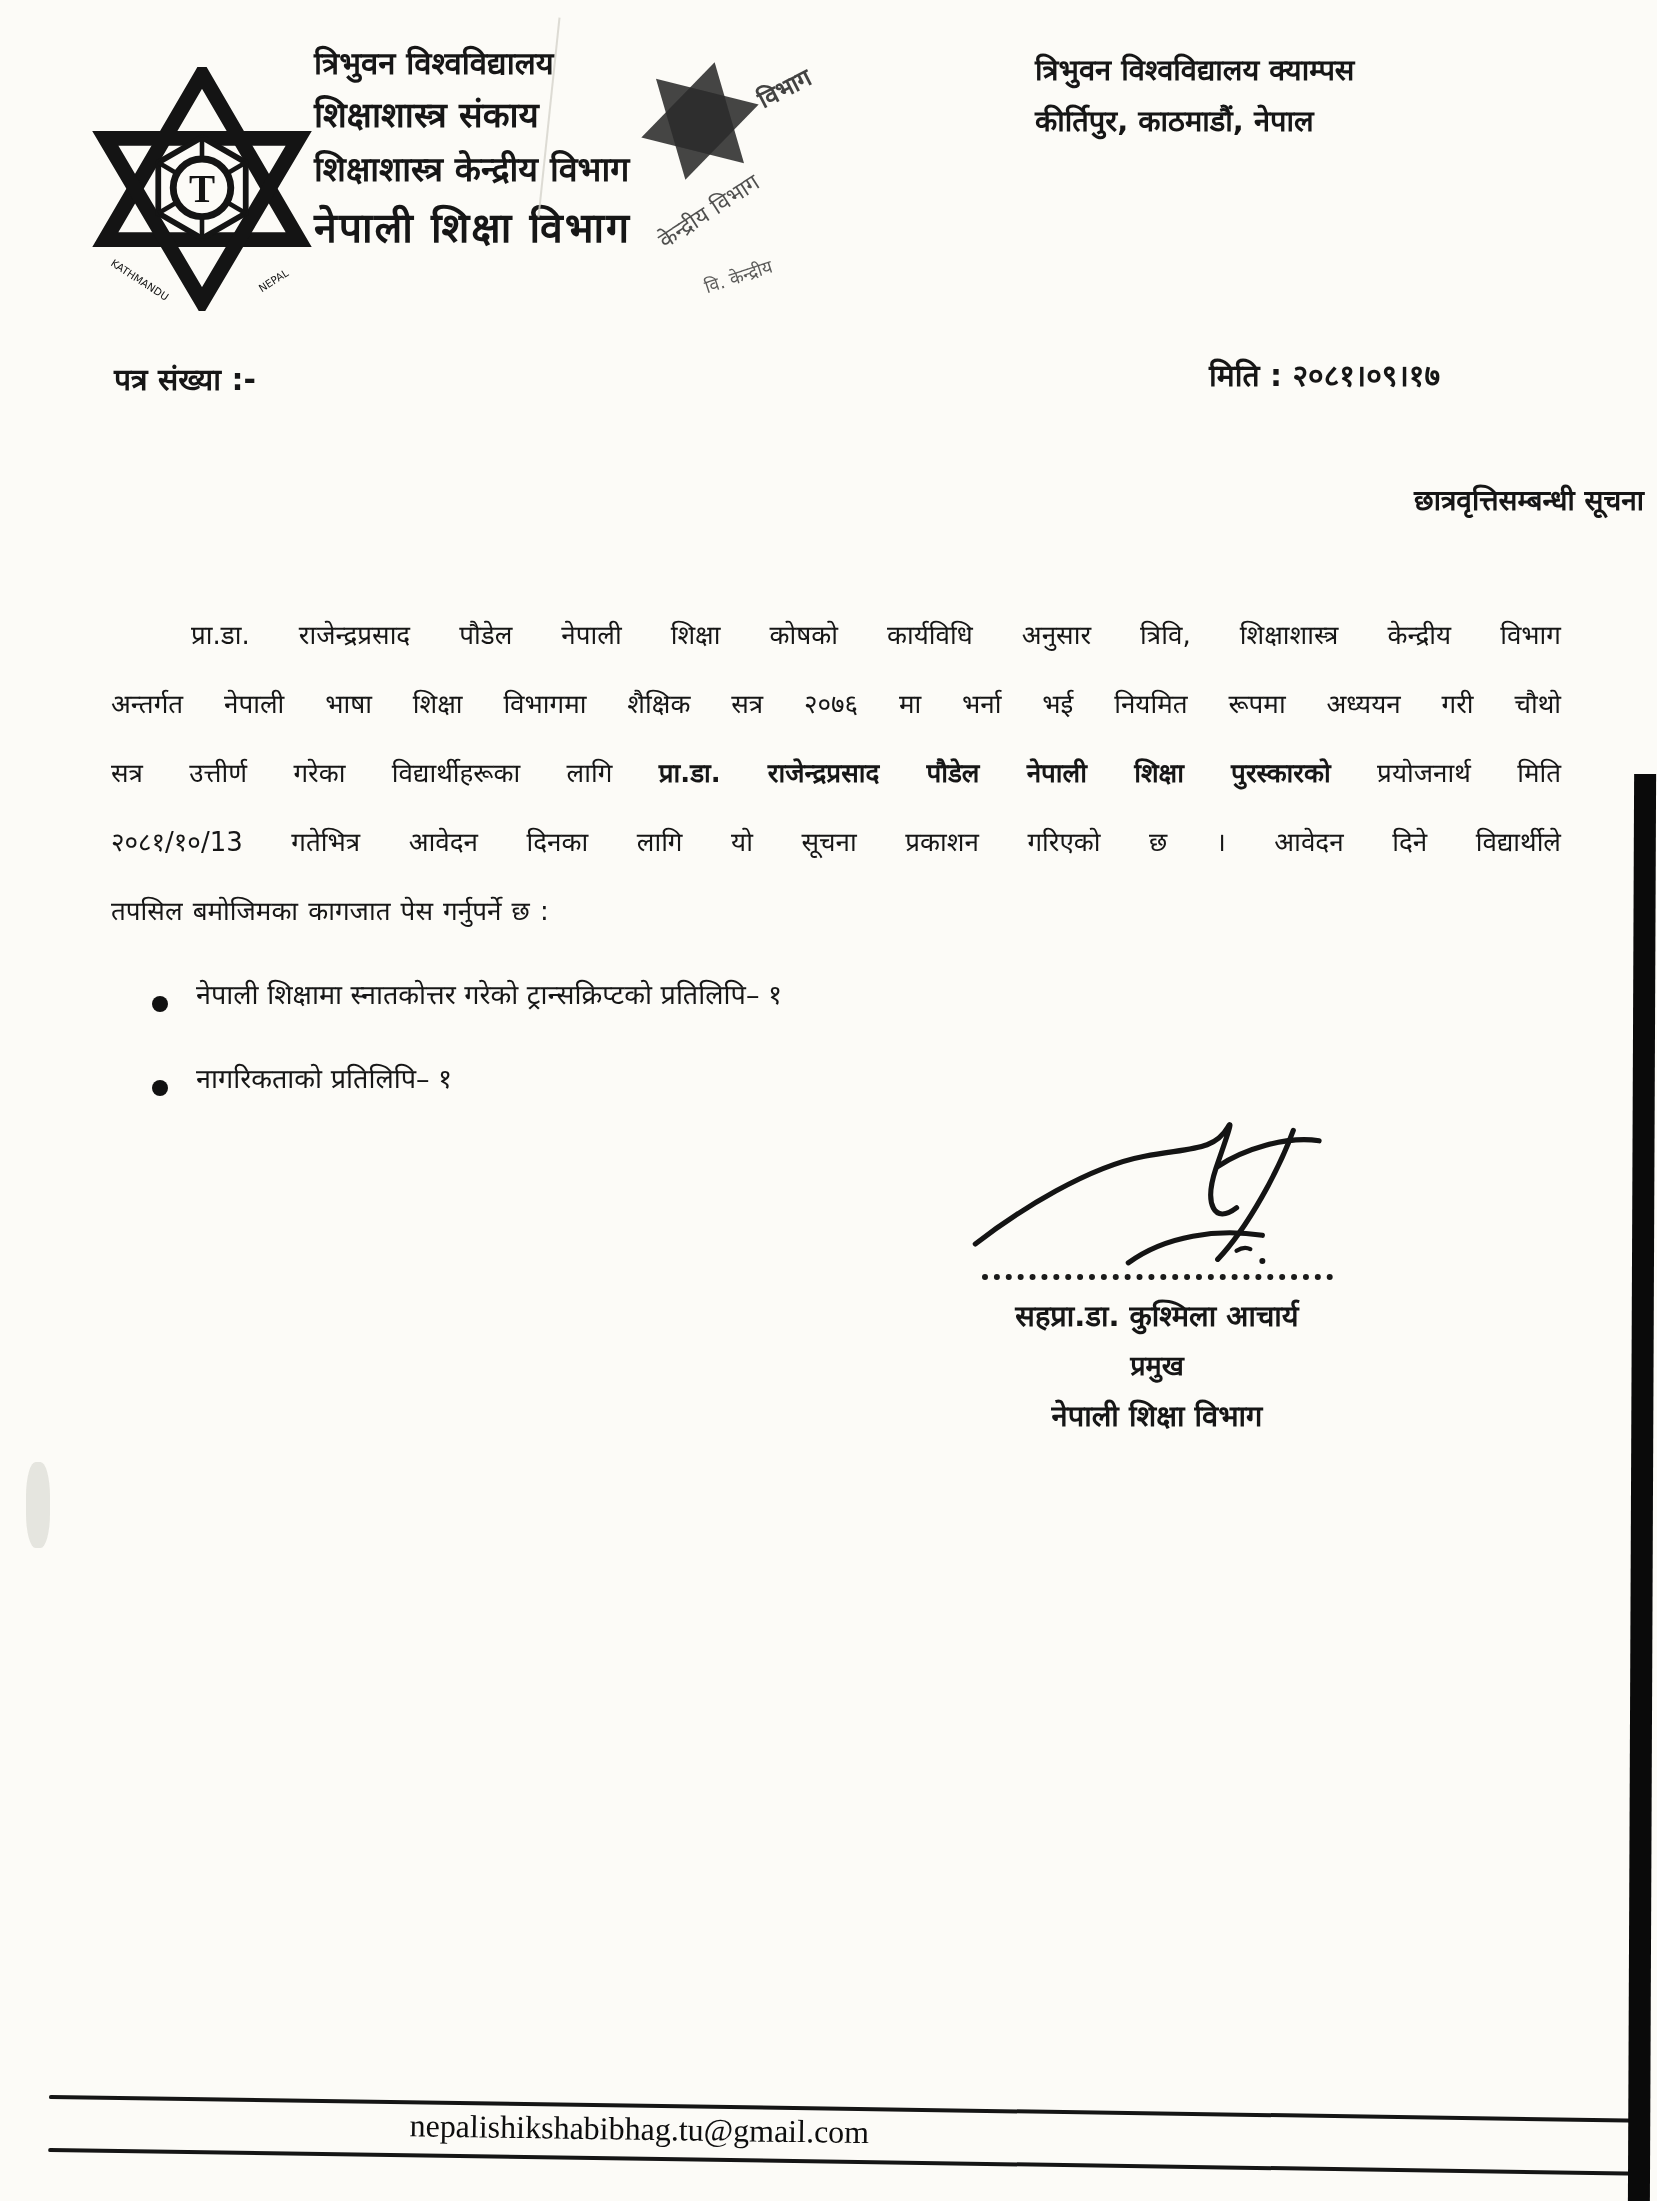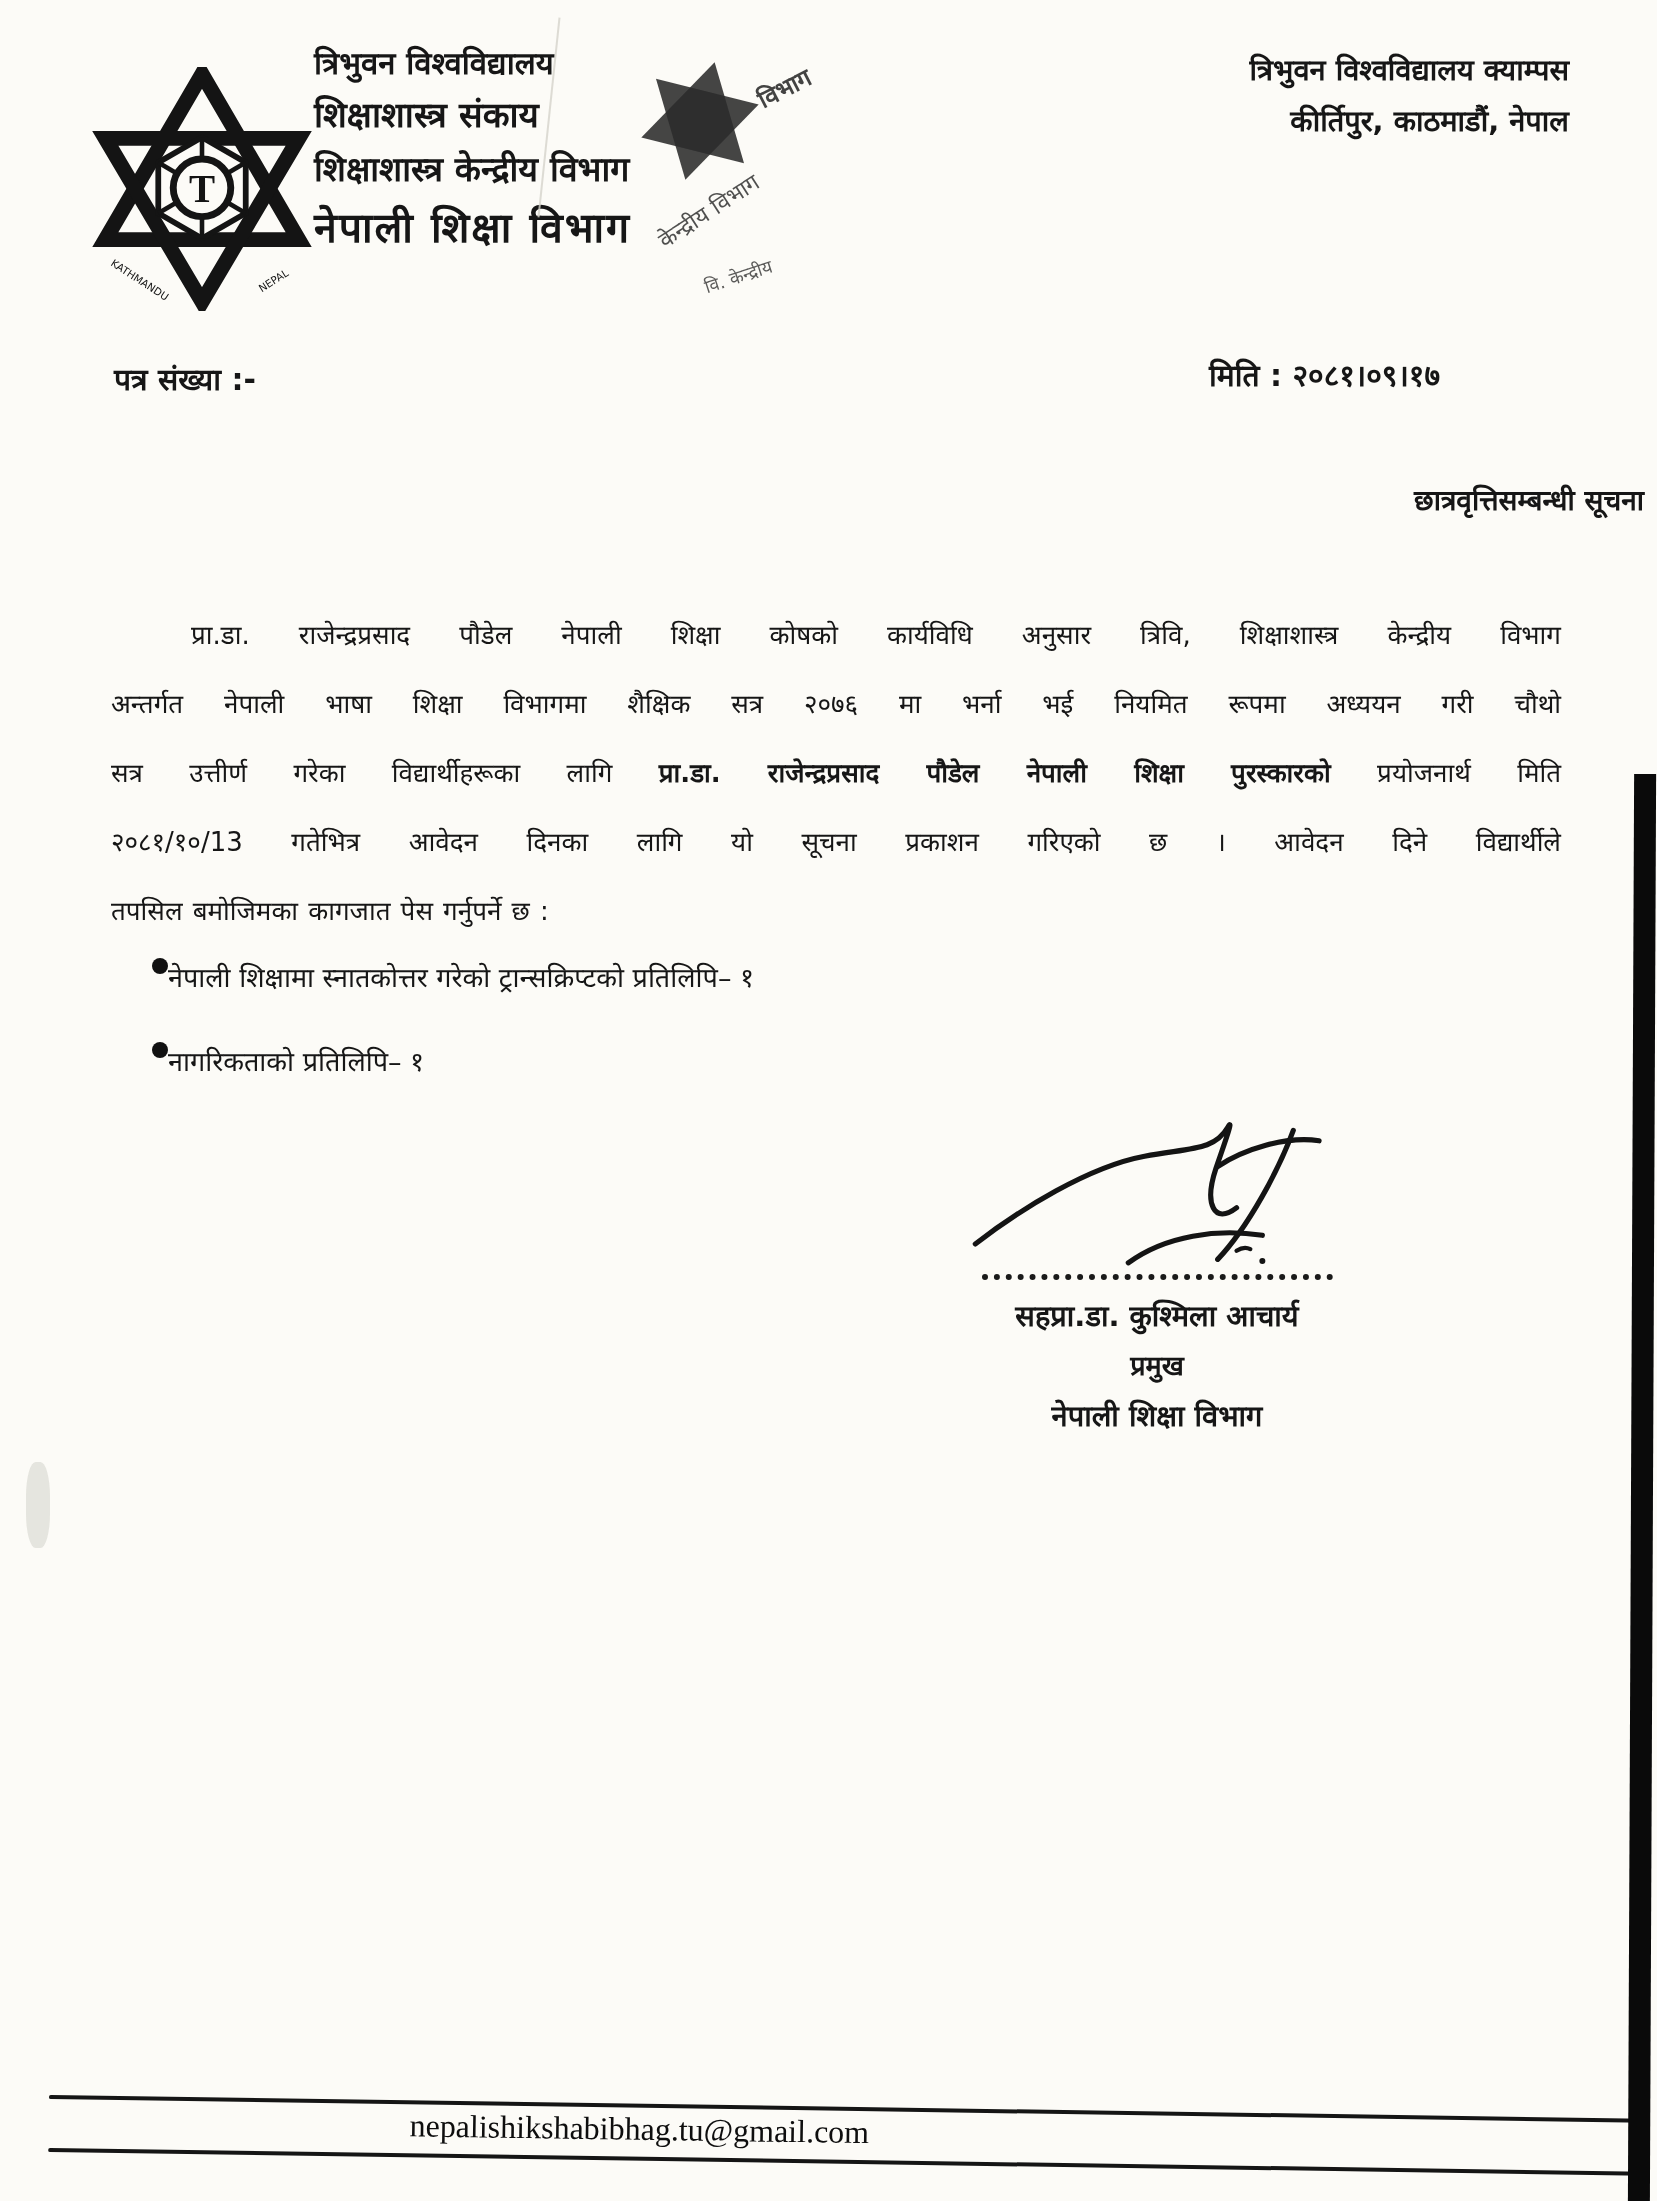--- a/index.html
+++ b/index.html
@@ -14,41 +14,41 @@
     background:#fcfbf7;
     overflow:hidden;
   }
   
   .logo{position:absolute;left:86px;top:67px;width:232px;height:244px;}
   .hdr-center{position:absolute;left:314px;top:37px;width:618px;text-align:left;font-weight:bold;}
   .hc1{font-size:31px;line-height:52px;}
   .hc2{font-size:35px;line-height:52px;}
   .hc3{font-size:34px;line-height:56px;}
   .hc4{font-size:41px;line-height:62px;letter-spacing:1.9px;}
-  .hdr-right{position:absolute;left:1035px;top:45px;width:534px;text-align:right;font-weight:bold;font-size:29px;line-height:51px;}
+  .hdr-right{position:absolute;left:1035px;top:45px;width:534px;text-align:left;font-weight:bold;font-size:29px;line-height:51px;}
   
   .stamp{position:absolute;left:614px;top:47px;width:281px;height:281px;pointer-events:none;}
   .stamp svg{position:absolute;left:23.4px;top:11.2px;width:126px;height:126px;transform:rotate(14deg);opacity:.93;}
   .stamp-t1{position:absolute;left:142px;top:24px;transform:rotate(-27deg);font-size:24px;font-weight:bold;opacity:.8;white-space:nowrap;}
   .stamp-t2{position:absolute;left:37px;top:148px;transform:rotate(-33deg);font-size:22.5px;opacity:.75;white-space:nowrap;}
   .stamp-t3{position:absolute;left:89px;top:217px;transform:rotate(-18deg);font-size:18px;opacity:.7;white-space:nowrap;}
   
   .ref{position:absolute;left:114px;top:358px;font-size:30px;font-weight:bold;}
   .date{position:absolute;left:1209px;top:354px;font-size:30px;font-weight:bold;}
   
   .title{position:absolute;left:0;top:480px;width:1604px;text-align:right;font-size:28px;font-weight:bold;margin-left:40px;}
   
   .para{position:absolute;left:111px;top:601px;width:1450px;font-size:26px;word-spacing:1.9px;}
   .pl{line-height:69px;text-align:justify;text-align-last:justify;}
   .pl.ind{text-indent:80px;}
   .pl.last{text-align:left;text-align-last:left;}
   .b{font-weight:bold;}
   
   .bullets{position:absolute;left:152px;top:958px;font-size:27px;}
-  .bullet-item{display:flex;align-items:flex-start;height:54px;margin-bottom:30px;}
+  .bullet-item{display:flex;align-items:flex-end;gap:28px;height:54px;margin-bottom:30px;}
   .dot{flex:0 0 auto;width:16px;height:16px;border-radius:50%;background:#111;}
   
   .sig-block{position:absolute;left:932px;top:1115px;width:450px;text-align:center;}
   .sig-svg{display:block;margin:0 auto;width:403px;height:159px;}
   .dotline{width:351px;margin:0 auto;border-bottom:6.6px dotted #1a1a1a;height:0;}
   .sig-name{font-size:29px;font-weight:bold;margin-top:15px;}
   .sig-role{font-size:27px;font-weight:bold;margin-top:12px;}
   .sig-dept{font-size:29px;font-weight:bold;margin-top:12px;}
   
   .footer{position:absolute;left:49px;top:2095px;width:1609px;height:66px;transform:rotate(0.85deg);transform-origin:0 0;}

